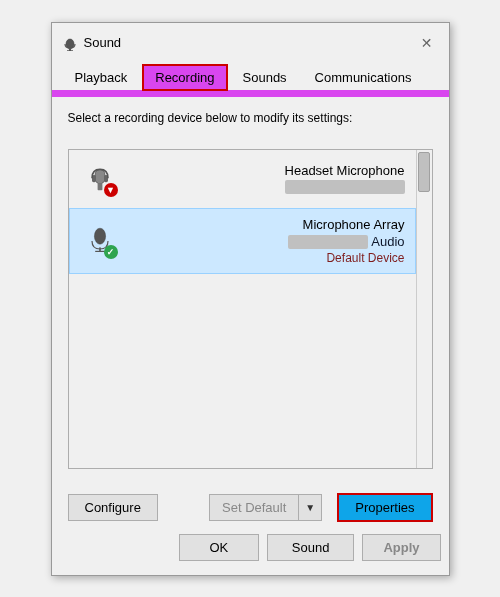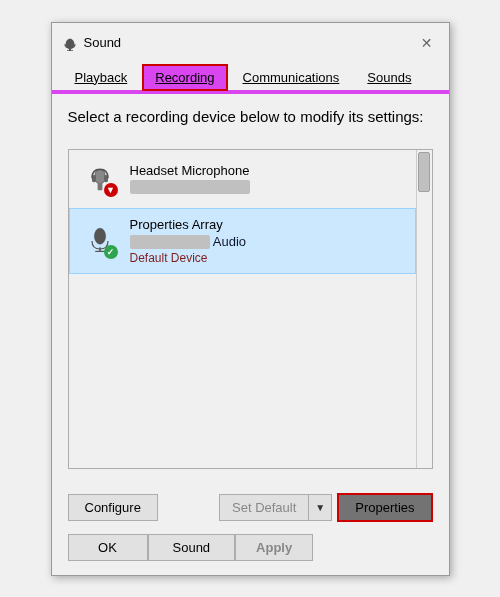--- a/index.html
+++ b/index.html
@@ -63,22 +63,21 @@
       cursor: pointer;
       font-size: 14px;
       color: #666;
       border: none;
       background: transparent;
     }
 
     .tabs {
       display: flex;
       padding: 4px 10px 0 10px;
-      border-bottom: 4px solid #d946ef;
-      text-decoration: underline;
+      border-bottom: 7px solid #d946ef;
     }
 
     .tab {
       padding: 5px 12px;
       cursor: pointer;
       color: #000;
       border: 1px solid transparent;
       margin-right: 2px;
       position: relative;
       top: 1px;
@@ -94,21 +93,21 @@
     }
 
     .dialog-content {
       padding: 14px 16px;
       flex: 1;
     }
 
     .instruction-text {
       color: #000;
       margin-bottom: 24px;
-      font-size: 15px;
+      font-size: 12px;
     }
 
     .device-item {
       display: flex;
       align-items: center;
       padding: 8px 10px;
       cursor: pointer;
       border: 1px solid transparent;
     }
 
@@ -128,20 +127,21 @@
       position: relative;
     }
 
     .microphone-svg {
       width: 32px;
       height: 32px;
     }
 
     .device-info {
       flex: 1;
+      text-align: right;
     }
 
     .device-name {
       font-size: 13px;
       font-weight: normal;
       color: #000;
     }
 
     .device-detail {
       font-size: 12px;
@@ -187,21 +187,21 @@
       background: #e1e1e1;
       border: 1px solid #adadad;
       cursor: pointer;
       font-size: 13px;
       color: #000;
     }
 
     .set-default-group {
       display: flex;
       margin-left: auto;
-      margin-right: 5px;
+      margin-right: 15px;
     }
 
     .btn-set-default {
       padding: 5px 12px;
       background: #e1e1e1;
       border: 1px solid #adadad;
       cursor: pointer;
       font-size: 13px;
       color: #888;
       border-right: none;
@@ -211,31 +211,32 @@
       padding: 5px 6px;
       background: #e1e1e1;
       border: 1px solid #adadad;
       cursor: pointer;
       font-size: 10px;
       color: #333;
     }
 
     .btn-properties {
       padding: 5px 16px;
-      background: #737373;
+      background: #0ea5e9;
       border: 2px solid #cc0000;
       cursor: pointer;
       font-size: 13px;
       color: #000;
     }
 
     .ok-cancel-apply {
       display: flex;
-      justify-content: flex-start;
-      padding: 0 16px 14px 16px;
+      justify-content: flex-end;
+      gap: 8px;
+      padding: 0 8px 14px 16px;
     }
 
     .btn-ok, .btn-cancel {
       padding: 5px 24px;
       background: #e1e1e1;
       border: 1px solid #adadad;
       cursor: pointer;
       font-size: 13px;
       color: #000;
       min-width: 80px;
@@ -319,22 +320,22 @@
         <path d="M3 9 Q3 13 8 13 Q13 13 13 9" fill="none" stroke="#555" stroke-width="1.2"></path>
       </svg>
     </div>
     <span class="title-bar-title">Sound</span>
     <button class="title-bar-close">✕</button>
   </div>
 
   <div class="tabs">
     <div class="tab">Playback</div>
     <div class="tab active">Recording</div>
+    <div class="tab">Sounds</div>
     <div class="tab">Communications</div>
-    <div class="tab">Sounds</div>
   </div>
 
   <div class="dialog-content">
     <div class="instruction-text">Select a recording device below to modify its settings:</div>
 
     <div class="device-list-wrapper">
       <div class="device-list-inner">
 
         <div class="device-item">
           <div class="device-icon-wrapper">
@@ -360,21 +361,21 @@
           <div class="device-icon-wrapper">
             <svg class="microphone-svg" viewBox="0 0 40 40">
               <ellipse cx="20" cy="14" rx="7" ry="10" fill="#555" stroke="#333" stroke-width="0.5"></ellipse>
               <rect x="19" y="28" width="2" height="5" fill="#555"></rect>
               <line x1="14" y1="33" x2="26" y2="33" stroke="#555" stroke-width="1.5"></line>
               <path d="M10 20 Q10 30 20 30 Q30 30 30 20" fill="none" stroke="#555" stroke-width="1.5"></path>
             </svg>
             <div class="green-check">✓</div>
           </div>
           <div class="device-info">
-            <div class="device-name">Properties Array</div>
+            <div class="device-name">Microphone Array</div>
             <div class="device-detail">
               <span class="redacted-bar" style="width:80px;"></span>
               <span> Audio</span>
             </div>
             <div class="device-status status-default">Default Device</div>
           </div>
         </div>
       </div>
       <div class="scrollbar-container">
         <div class="scrollbar-thumb"></div>

